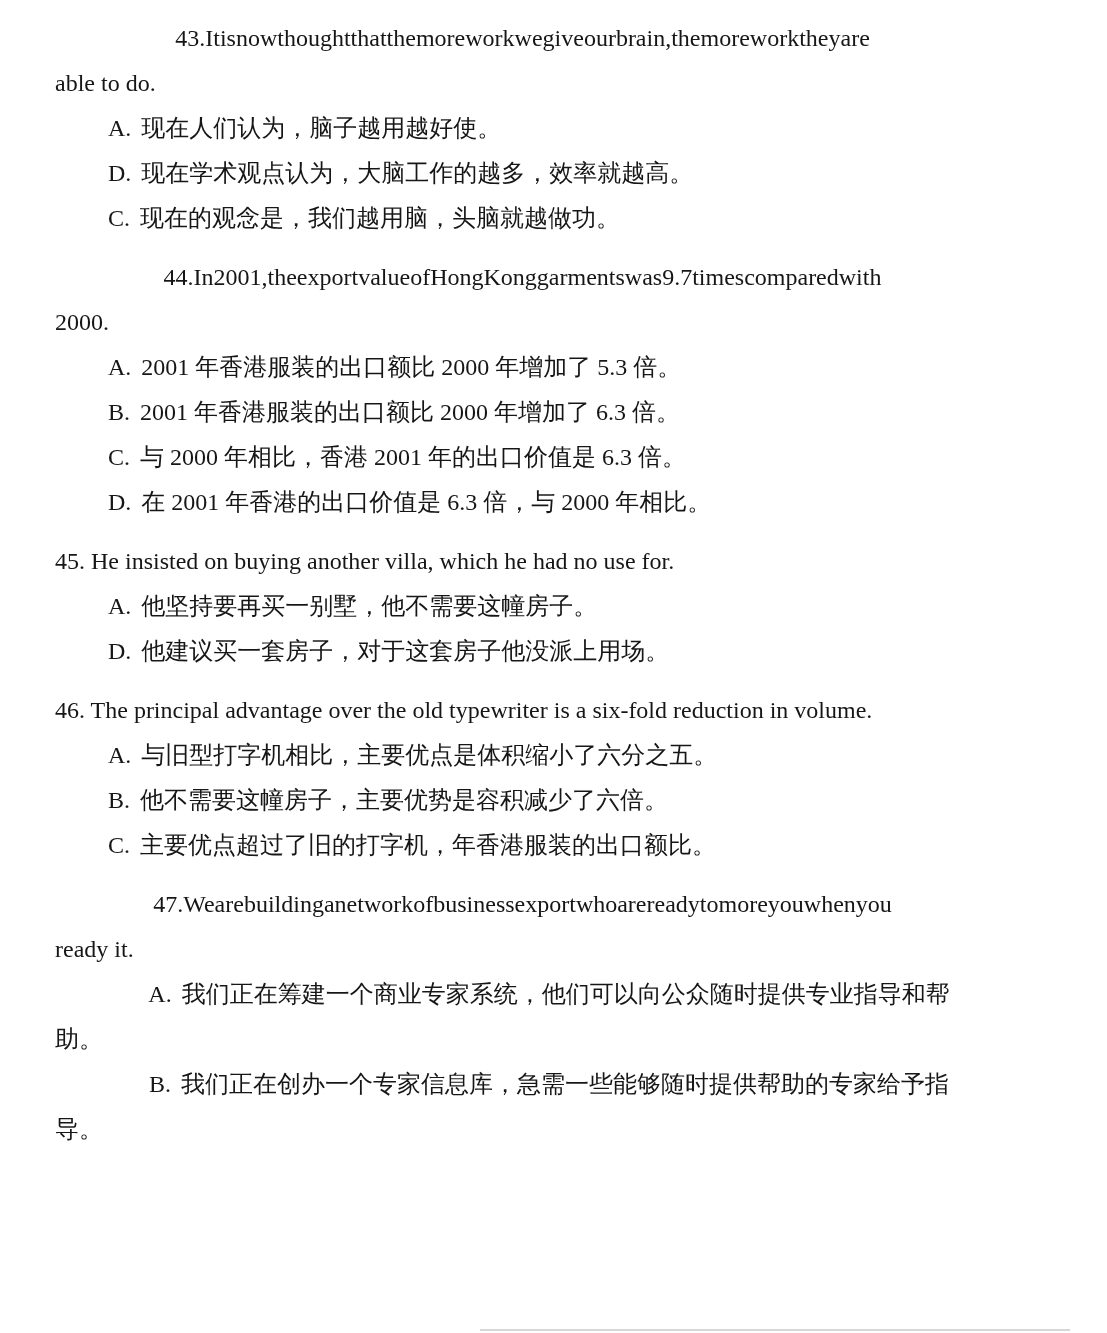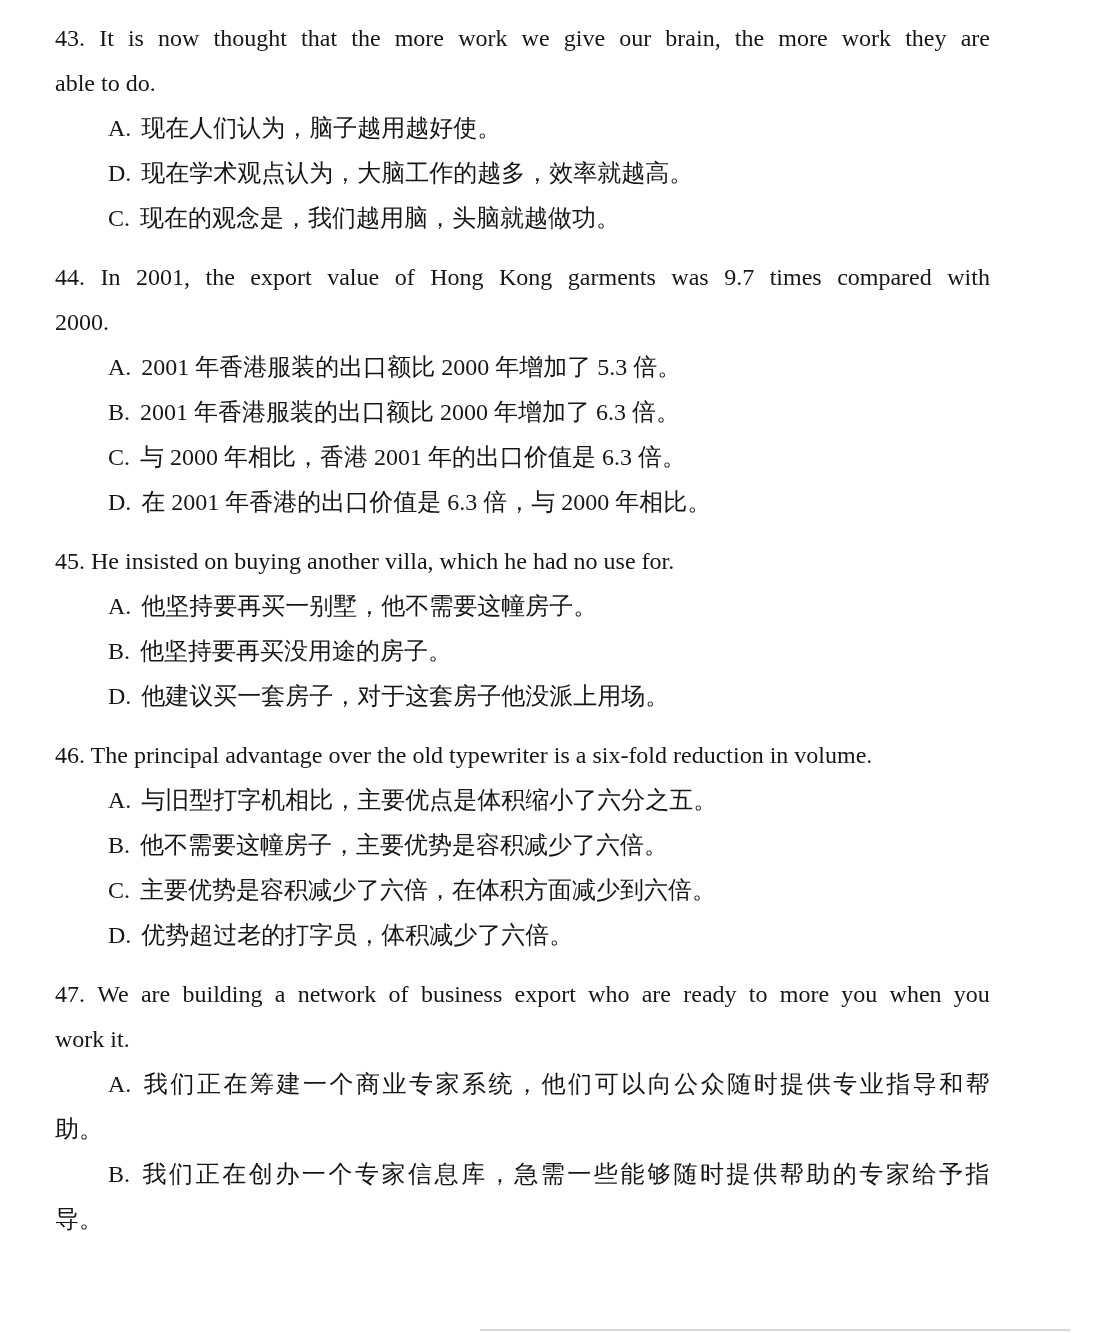--- a/index.html
+++ b/index.html
@@ -23,21 +23,21 @@
   .question:first-child { margin-top: 0; }
 
   .line {
     height: 45px;
     line-height: 45px;
     white-space: nowrap;
   }
   
   .line.stretch {
     display: flex;
-    justify-content: space-between;
+    justify-content: center;
     align-items: baseline;
     white-space: normal;
     font-family: Liberation Serif, serif;
   }
   .opt-line { padding-left: 53px; }   
   .opt-label { margin-right: 10px; }
   .cont-line { padding-left: 0; }     
 
   
   .scan-line {
@@ -100,29 +100,27 @@
         </div>
         <div class="line stem">2000.</div>
         <div class="line opt-line"><span class="opt-label">A.</span><span>2001 年香港服装的出口额比 2000 年增加了 5.3 倍。</span></div>
         <div class="line opt-line"><span class="opt-label">B.</span><span>2001 年香港服装的出口额比 2000 年增加了 6.3 倍。</span></div>
         <div class="line opt-line"><span class="opt-label">C.</span><span>与 2000 年相比，香港 2001 年的出口价值是 6.3 倍。</span></div>
         <div class="line opt-line"><span class="opt-label">D.</span><span>在 2001 年香港的出口价值是 6.3 倍，与 2000 年相比。</span></div>
       </section>
       <section class="question">
         <div class="line stem">45. He insisted on buying another villa, which he had no use for.</div>
         <div class="line opt-line"><span class="opt-label">A.</span><span>他坚持要再买一别墅，他不需要这幢房子。</span></div>
-        <div class="line opt-line"><span class="opt-label">B.</span><span>他坚持要再买没用途的房子。</span></div>
         <div class="line opt-line"><span class="opt-label">D.</span><span>他建议买一套房子，对于这套房子他没派上用场。</span></div>
       </section>
       <section class="question">
         <div class="line stem">46. The principal advantage over the old typewriter is a six-fold reduction in volume.</div>
         <div class="line opt-line"><span class="opt-label">A.</span><span>与旧型打字机相比，主要优点是体积缩小了六分之五。</span></div>
         <div class="line opt-line"><span class="opt-label">B.</span><span>他不需要这幢房子，主要优势是容积减少了六倍。</span></div>
-        <div class="line opt-line"><span class="opt-label">C.</span><span>主要优势是容积减少了六倍，在体积方面减少到六倍。</span></div>
-        <div class="line opt-line"><span class="opt-label">D.</span><span>优势超过老的打字员，体积减少了六倍。</span></div>
+        <div class="line opt-line"><span class="opt-label">C.</span><span>主要优点超过了旧的打字机，年香港服装的出口额比。</span></div>
       </section>
       <section class="question">
         <div class="line stem stretch">
           <span>47.</span>
           <span>We</span>
           <span>are</span>
           <span>building</span>
           <span>a</span>
           <span>network</span>
           <span>of</span>
@@ -130,21 +128,21 @@
           <span>export</span>
           <span>who</span>
           <span>are</span>
           <span>ready</span>
           <span>to</span>
           <span>more</span>
           <span>you</span>
           <span>when</span>
           <span>you</span>
         </div>
-        <div class="line stem">work it.</div>
+        <div class="line stem">ready it.</div>
         <div class="line opt-line stretch">
           <span class="opt-label">A.</span>
           <span>我</span>
           <span>们</span>
           <span>正</span>
           <span>在</span>
           <span>筹</span>
           <span>建</span>
           <span>一</span>
           <span>个</span>

